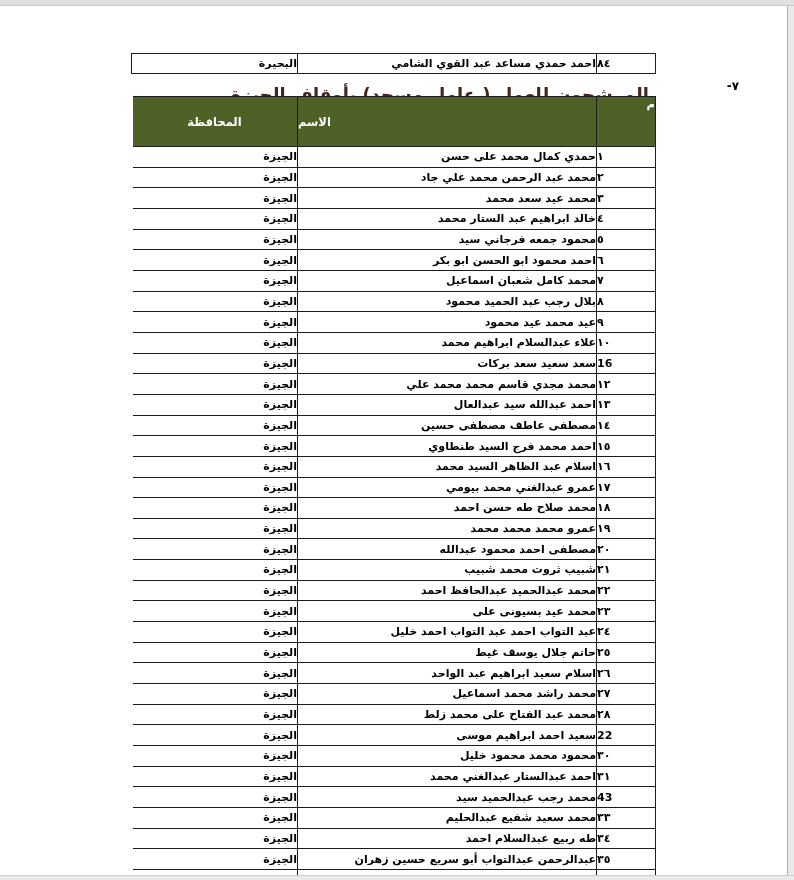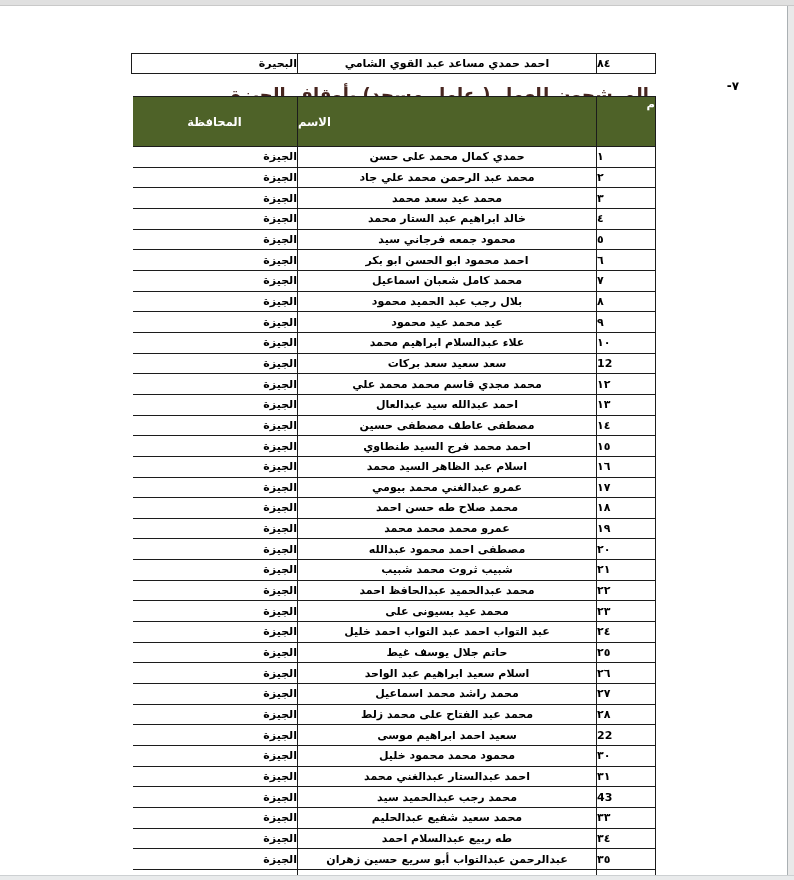--- a/index.html
+++ b/index.html
@@ -23,21 +23,21 @@
     padding:0;overflow:hidden;white-space:nowrap;
   }
   .col-num{width:58px;}
   .col-name{width:298px;}
   .col-gov{width:165px;}
 
   .prev-wrap{position:absolute;top:48px;right:132px;}
   table.prev{border:1.5px solid #1c1c1c;}
   table.prev td{height:19px;vertical-align:middle;}
   td.c-num{text-align:left;}
-  td.c-name{text-align:center;padding-right:10px;}
+  td.c-name{text-align:right;padding-right:10px;}
   td.c-gov{padding-right:12px;}
 
   
   .heading{position:absolute;top:71px;height:24px;right:0;left:0;}
   .heading .marker{
     position:absolute;right:49px;top:3px;
     font-size:12px;font-weight:bold;color:#000;
   }
   .heading .title{
     position:absolute;right:139px;top:8px;
@@ -135,21 +135,21 @@
     <td class="col-num c-num">٩</td>
     <td class="col-name c-name">عيد محمد عيد محمود</td>
     <td class="col-gov c-gov">الجيزة</td>
   </tr>
           <tr>
     <td class="col-num c-num">١٠</td>
     <td class="col-name c-name">علاء عبدالسلام ابراهيم محمد</td>
     <td class="col-gov c-gov">الجيزة</td>
   </tr>
           <tr>
-    <td class="col-num c-num">12</td>
+    <td class="col-num c-num">16</td>
     <td class="col-name c-name">سعد سعيد سعد بركات</td>
     <td class="col-gov c-gov">الجيزة</td>
   </tr>
           <tr>
     <td class="col-num c-num">١٢</td>
     <td class="col-name c-name">محمد مجدي قاسم محمد محمد علي</td>
     <td class="col-gov c-gov">الجيزة</td>
   </tr>
           <tr>
     <td class="col-num c-num">١٣</td>

